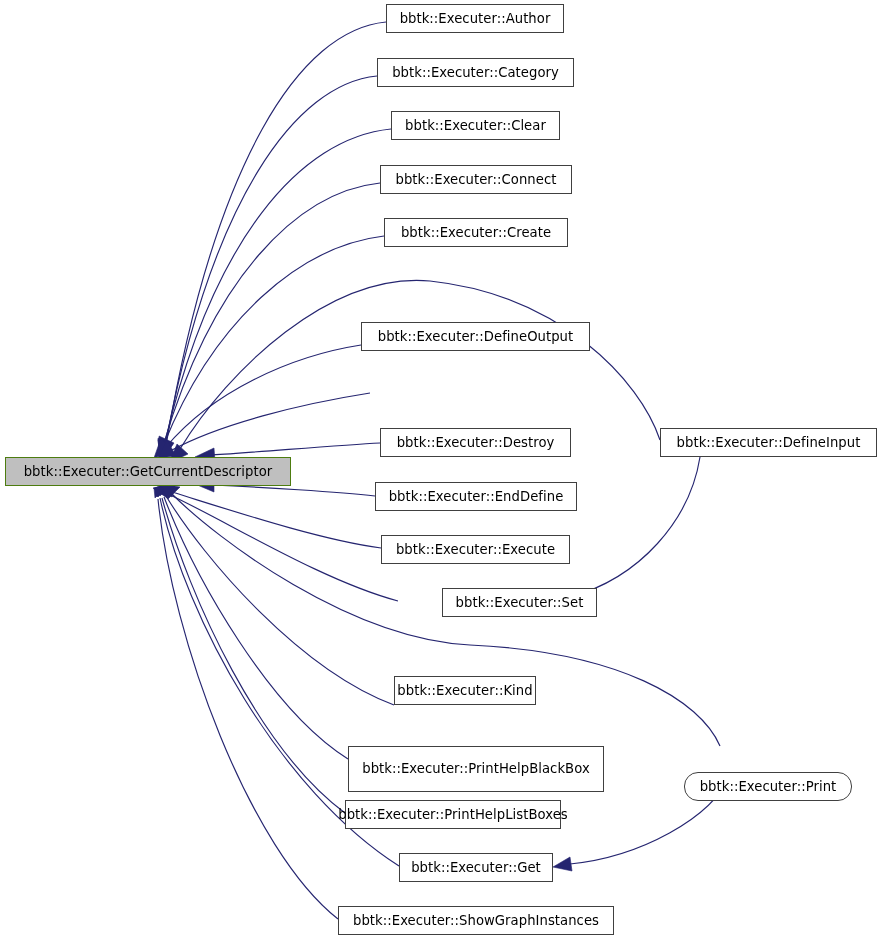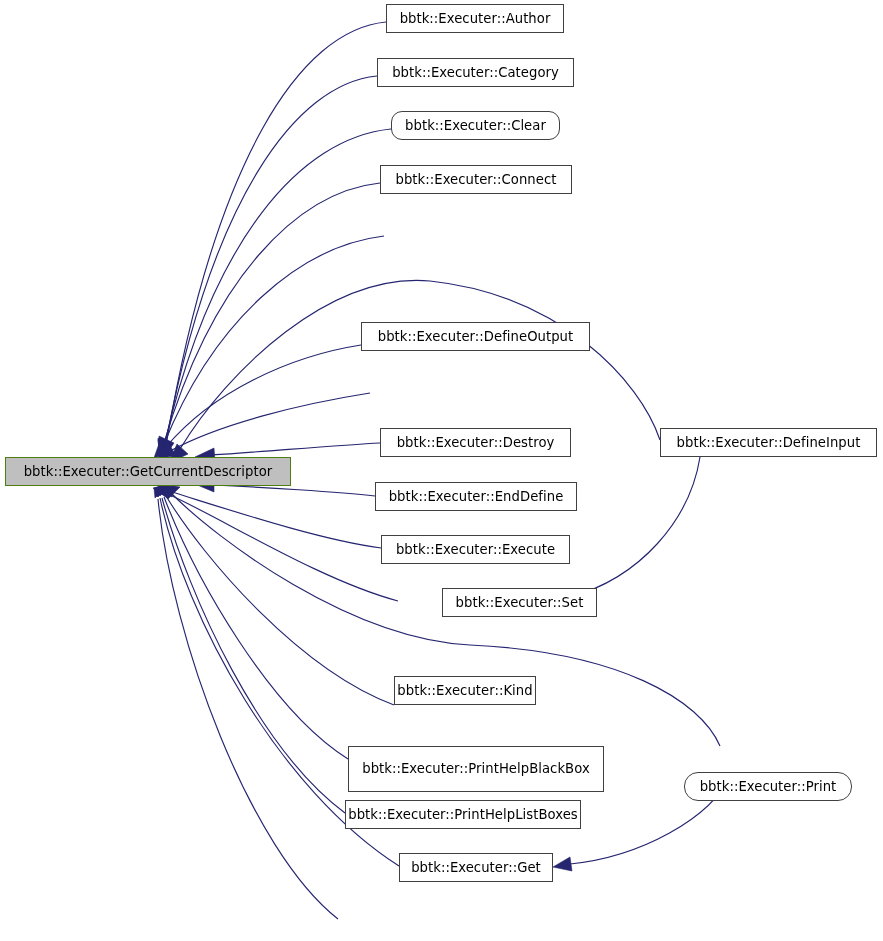--- a/index.html
+++ b/index.html
@@ -157,26 +157,29 @@
   <div class="node center" style="left:5px; top:457px; width:286px; height:29px;">
     <span class="node-label">bbtk::Executer::GetCurrentDescriptor</span>
   </div>
 
   <div class="node" style="left:386px; top:4px; width:178px; height:29px;">
     <span class="node-label">bbtk::Executer::Author</span>
   </div>
   <div class="node" style="left:377px; top:58px; width:197px; height:29px;">
     <span class="node-label">bbtk::Executer::Category</span>
   </div>
-  <div class="node" style="left:391px; top:111px; width:169px; height:29px;border-radius:11px;">
+  <div class="node" style="left:391px; top:111px; width:169px; height:29px;">
     <span class="node-label">bbtk::Executer::Clear</span>
   </div>
   <div class="node" style="left:380px; top:165px; width:192px; height:29px;">
     <span class="node-label">bbtk::Executer::Connect</span>
   </div>
+  <div class="node" style="left:384px; top:218px; width:184px; height:29px;">
+    <span class="node-label">bbtk::Executer::Create</span>
+  </div>
   <div class="node" style="left:361px; top:322px; width:229px; height:29px;">
     <span class="node-label">bbtk::Executer::DefineOutput</span>
   </div>
   <div class="node" style="left:380px; top:428px; width:191px; height:29px;">
     <span class="node-label">bbtk::Executer::Destroy</span>
   </div>
   <div class="node" style="left:375px; top:482px; width:202px; height:29px;">
     <span class="node-label">bbtk::Executer::EndDefine</span>
   </div>
   <div class="node" style="left:381px; top:535px; width:189px; height:29px;">
@@ -184,26 +187,29 @@
   </div>
   <div class="node" style="left:398px; top:588px; width:155px; height:29px;margin-left:44px;">
     <span class="node-label">bbtk::Executer::Set</span>
   </div>
   <div class="node" style="left:394px; top:676px; width:142px; height:29px;">
     <span class="node-label">bbtk::Executer::Kind</span>
   </div>
   <div class="node" style="left:348px; top:746px; width:256px; height:46px;">
     <span class="node-label">bbtk::Executer::PrintHelpBlackBox</span>
   </div>
-  <div class="node" style="left:345px; top:800px; width:236px; height:29px;">
+  <div class="node" style="left:345px; top:800px; width:216px; height:29px;">
     <span class="node-label">bbtk::Executer::PrintHelpListBoxes</span>
   </div>
   <div class="node" style="left:399px; top:853px; width:154px; height:29px;">
     <span class="node-label">bbtk::Executer::Get</span>
   </div>
+  <div class="node" style="left:338px; top:906px; width:276px; height:29px;">
+    <span class="node-label">bbtk::Executer::ShowGraphInstances</span>
+  </div>
   <div class="node" style="left:660px; top:428px; width:217px; height:29px;">
     <span class="node-label">bbtk::Executer::DefineInput</span>
   </div>
   <div class="node" style="left:684px; top:772px; width:168px; height:29px;border-radius:14px;">
     <span class="node-label">bbtk::Executer::Print</span>
   </div>
 
 </div>
 
 </body></html>

